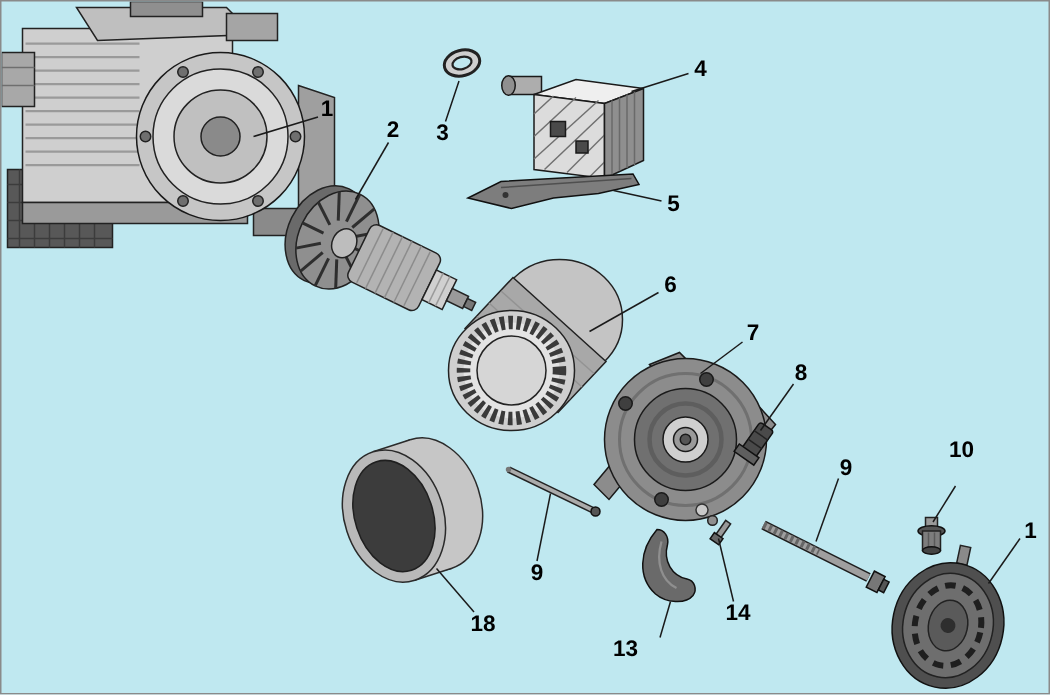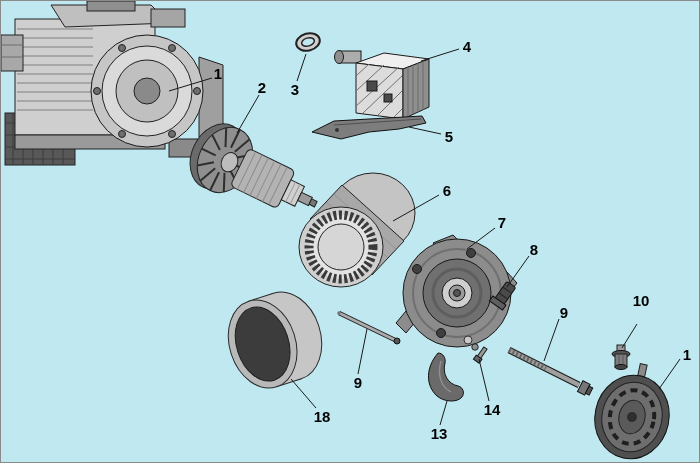--- a/index.html
+++ b/index.html
@@ -267,16 +267,16 @@
   <span class="callout" style="left:294px;top:88px">3</span>
   <span class="callout" style="left:466px;top:45px">4</span>
   <span class="callout" style="left:448px;top:135px">5</span>
   <span class="callout" style="left:446px;top:189px">6</span>
   <span class="callout" style="left:501px;top:221px">7</span>
   <span class="callout" style="left:533px;top:248px">8</span>
   <span class="callout" style="left:563px;top:311px">9</span>
   <span class="callout" style="left:640px;top:299px">10</span>
   <span class="callout" style="left:686px;top:353px">1</span>
   <span class="callout" style="left:491px;top:408px">14</span>
-  <span class="callout" style="left:438px;top:432px">13</span>
+  <span class="callout" style="left:416px;top:432px">13</span>
   <span class="callout" style="left:357px;top:381px">9</span>
   <span class="callout" style="left:321px;top:415px">18</span>
 </div>
 
 </body></html>

